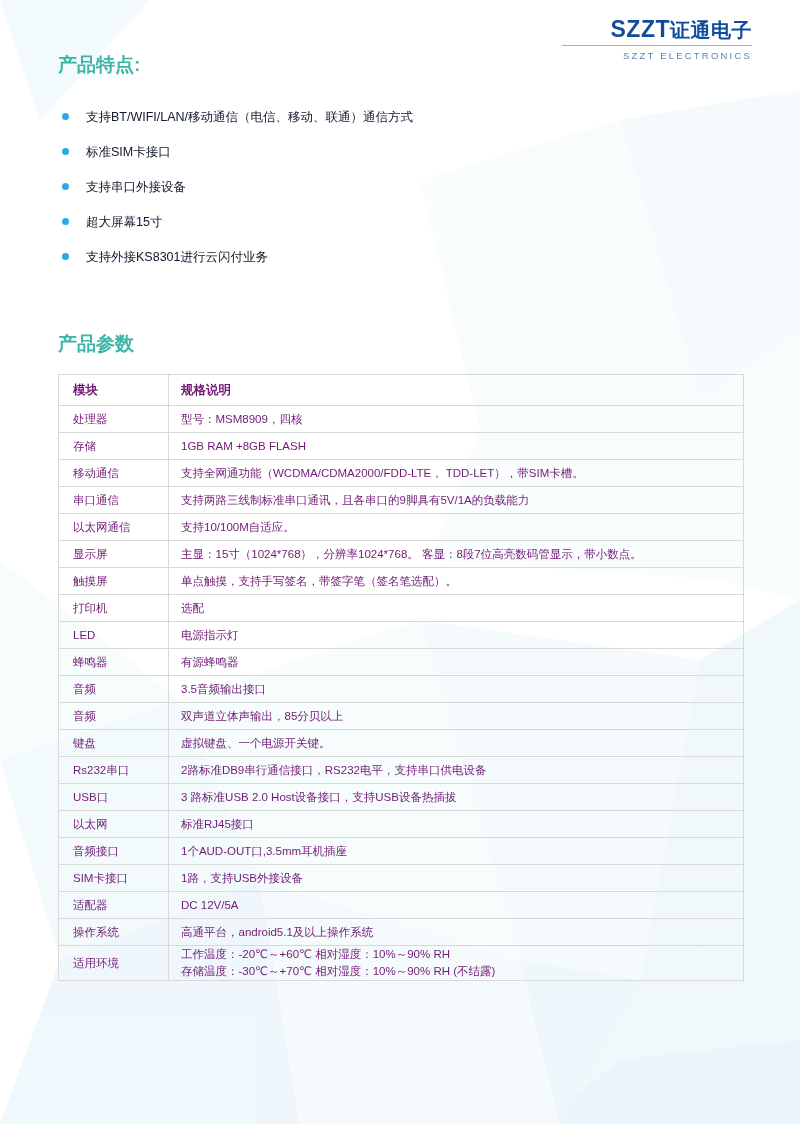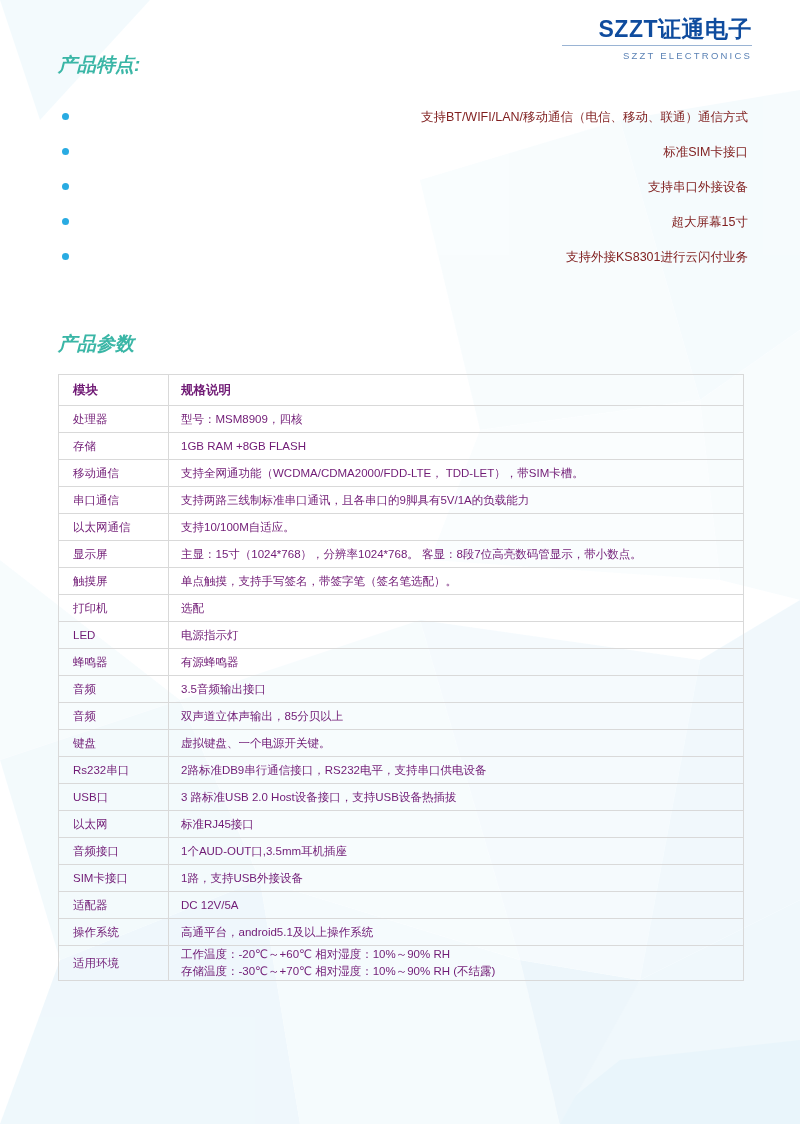--- a/index.html
+++ b/index.html
@@ -43,21 +43,21 @@
   }
   .logo-main {
     font-size: 23px;
     font-weight: bold;
     color: #0f4c9e;
     letter-spacing: 0.5px;
     white-space: nowrap;
   }
   .logo-main .cn {
     color: #0f4c9e;
-    font-size: 23px;
+    font-size: 20px;
   }
   .logo-sub {
     font-size: 9.5px;
     color: #5b82b5;
     letter-spacing: 2.2px;
     margin-top: 5px;
     white-space: nowrap;
   }
   .logo-rule {
     width: 190px;
@@ -65,21 +65,20 @@
     background: #9ab4d4;
     margin-top: 4px;
     margin-left: auto;
   }
 
   h2.section-title {
     font-size: 19px;
     color: #3ab6a6;
     font-weight: bold;
     margin: 0;
-    font-style: italic;
   }
   #feature-title {
     position: absolute;
     top: 52px;
     left: 58px;
   }
   #param-title {
     position: absolute;
     top: 331px;
     left: 58px;
@@ -93,22 +92,21 @@
     margin: 0;
     padding: 0;
     list-style: none;
   }
   ul.features li {
     position: relative;
     padding-left: 28px;
     font-size: 12.5px;
     line-height: 18px;
     margin-bottom: 17px;
-    color: #7f1d1d;
-    text-align: right;
+    color: #0f172a;
   }
   ul.features li .bullet {
     position: absolute;
     left: 4px;
     top: 5px;
     width: 7px;
     height: 7px;
     border-radius: 50%;
     background: #29abe2;
     display: block;

